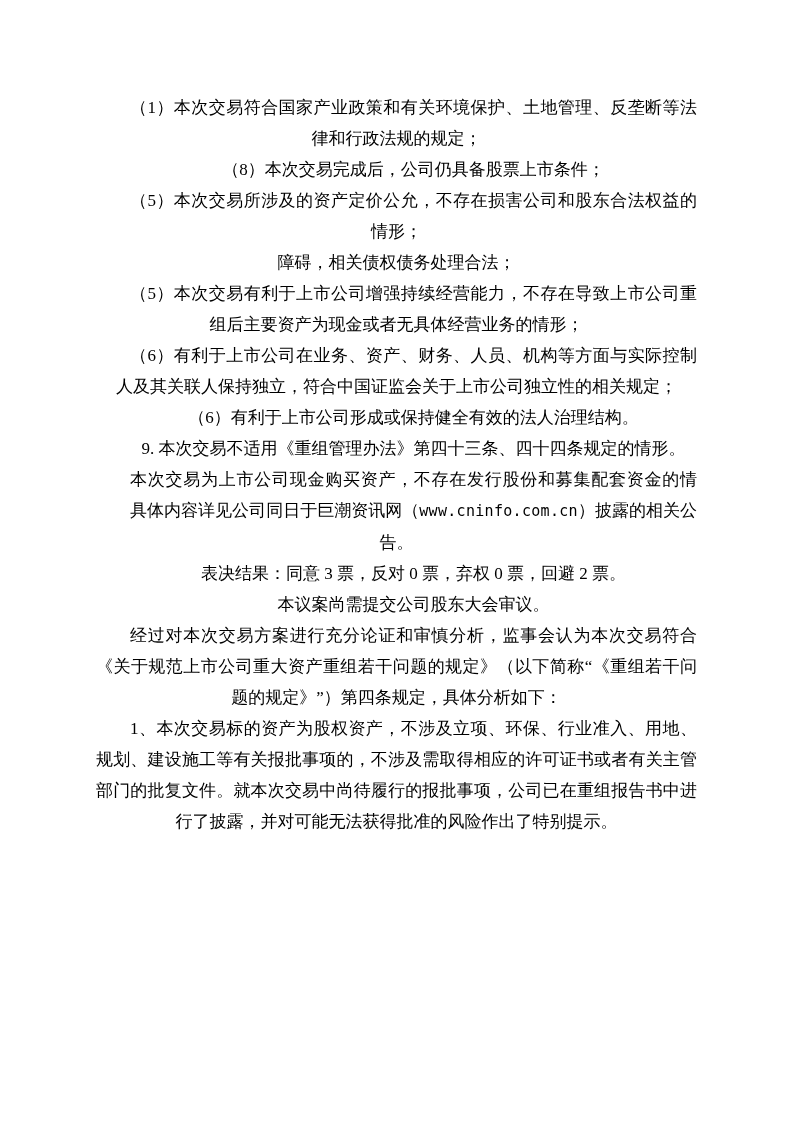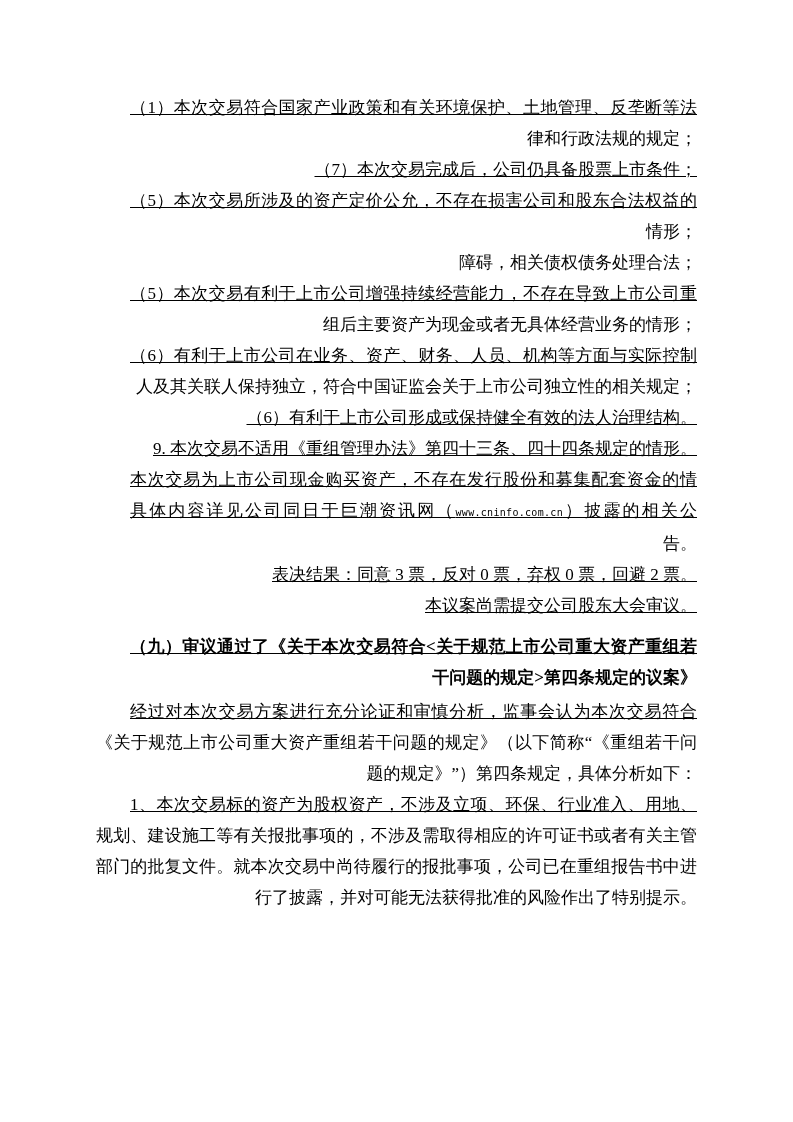--- a/index.html
+++ b/index.html
@@ -22,45 +22,45 @@
     left: 96px;
     top: 92px;
     width: 601px;
   }
   .block { margin: 0; }
   .block-h { margin-top: 10px; margin-bottom: 3px; }
   .line {
     font-size: 17px;
     line-height: 31px;
     white-space: pre-wrap;
-    text-align: right;
+    text-align: center;
   }
-  .line.indent { text-indent: 2em; text-decoration: underline; }
+  .line.indent { text-indent: 2em; }
   .line.flush {
     text-align: justify;
     text-align-last: justify;
   }
   .block-h .line { font-weight: bold; }
   .mono {
     font-family: "DejaVu Sans Mono", "Liberation Mono", monospace;
-    font-size: 10px;
+    font-size: 15px;
     letter-spacing: 0.3px;
   }
 </style>
 </head>
 <body>
 
 <div class="page">
   <div class="content">
       <div class="block block-p">
         <div class="line indent flush">（1）本次交易符合国家产业政策和有关环境保护、土地管理、反垄断等法</div>
         <div class="line">律和行政法规的规定；</div>
       </div>
       <div class="block block-p">
-        <div class="line indent">（7）本次交易完成后，公司仍具备股票上市条件；</div>
+        <div class="line indent">（8）本次交易完成后，公司仍具备股票上市条件；</div>
       </div>
       <div class="block block-p">
         <div class="line indent flush">（5）本次交易所涉及的资产定价公允，不存在损害公司和股东合法权益的</div>
         <div class="line">情形；</div>
       </div>
       <div class="block block-p">
         <div class="line">障碍，相关债权债务处理合法；</div>
       </div>
       <div class="block block-p">
         <div class="line indent flush">（5）本次交易有利于上市公司增强持续经营能力，不存在导致上市公司重</div>
@@ -82,24 +82,20 @@
       <div class="block block-p">
         <div class="line indent flush"><span>具体内容详见公司同日于巨潮资讯网（</span><span class="mono">www.cninfo.com.cn</span><span>）披露的相关公</span></div>
         <div class="line">告。</div>
       </div>
       <div class="block block-p">
         <div class="line indent">表决结果：同意 3 票，反对 0 票，弃权 0 票，回避 2 票。</div>
       </div>
       <div class="block block-p">
         <div class="line indent">本议案尚需提交公司股东大会审议。</div>
       </div>
-      <div class="block block-h">
-        <div class="line indent flush">（九）审议通过了《关于本次交易符合&lt;关于规范上市公司重大资产重组若</div>
-        <div class="line">干问题的规定&gt;第四条规定的议案》</div>
-      </div>
       <div class="block block-p">
         <div class="line indent flush">经过对本次交易方案进行充分论证和审慎分析，监事会认为本次交易符合</div>
         <div class="line flush">《关于规范上市公司重大资产重组若干问题的规定》（以下简称“《重组若干问</div>
         <div class="line">题的规定》”）第四条规定，具体分析如下：</div>
       </div>
       <div class="block block-p">
         <div class="line indent flush">1、本次交易标的资产为股权资产，不涉及立项、环保、行业准入、用地、</div>
         <div class="line flush">规划、建设施工等有关报批事项的，不涉及需取得相应的许可证书或者有关主管</div>
         <div class="line flush">部门的批复文件。就本次交易中尚待履行的报批事项，公司已在重组报告书中进</div>
         <div class="line">行了披露，并对可能无法获得批准的风险作出了特别提示。</div>

